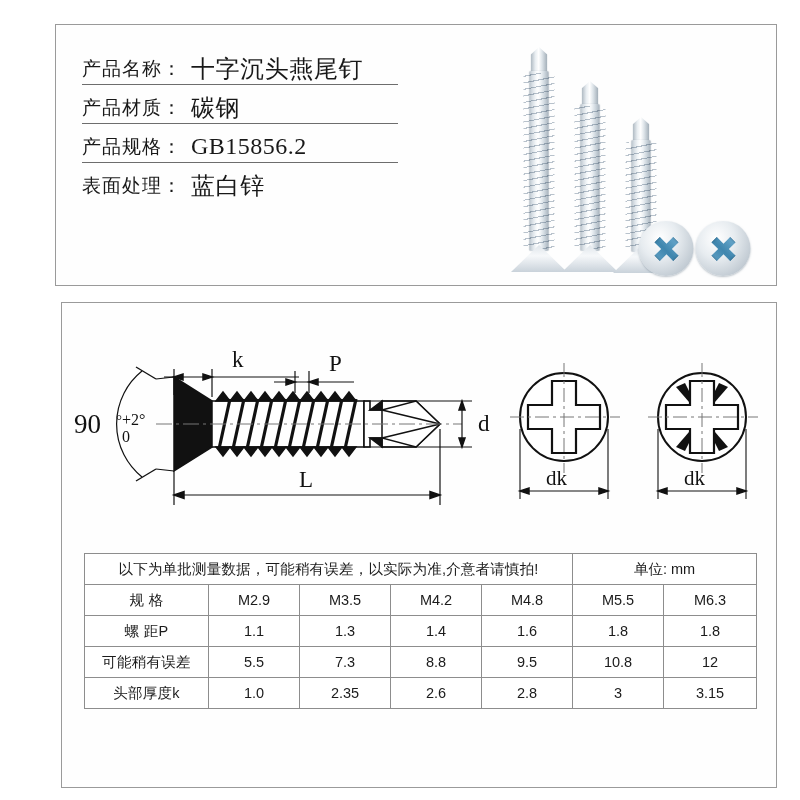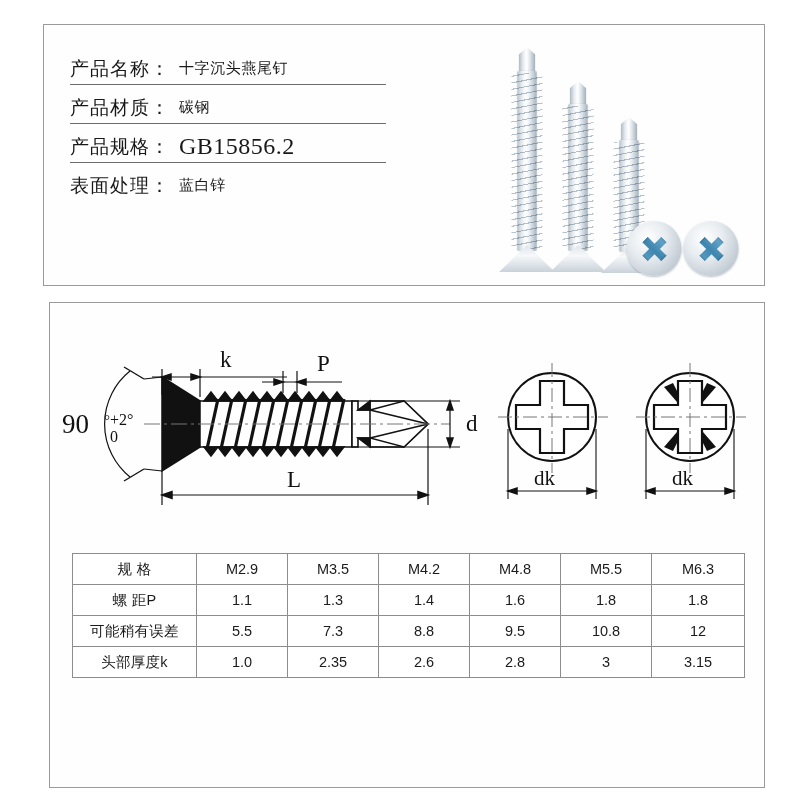--- a/index.html
+++ b/index.html
@@ -5,21 +5,21 @@
 <style>
   html,body{margin:0;padding:0;}
   body{
     width:800px;height:800px;
     background:#ffffff;
     font-family:"Liberation Sans","DejaVu Sans",sans-serif;
     color:#1a1a1a;
     overflow:hidden;
     position:relative;
   }
-  .page{position:absolute;left:4px;top:0;width:648px;height:800px;}
+  .page{position:absolute;left:16px;top:0;width:648px;height:800px;}
 
   
   .panel{
     position:absolute;
     background:#fefefe;
     border:1.5px solid #9a9a9a;
     box-sizing:border-box;
   }
   #panel-top{left:39px;top:24px;width:722px;height:262px;}
   #panel-bottom{left:45px;top:302px;width:716px;height:486px;}
@@ -39,21 +39,21 @@
     left:0;right:-6px;bottom:3px;
     height:1.4px;
     background:#6d6d6d;
   }
   .info-label{
     font-size:19px;
     letter-spacing:1.0px;
     color:#181818;
   }
   .info-value{
-    font-size:15px;
+    font-size:24px;
     margin-left:9px;
     letter-spacing:0.6px;
     color:#181818;
   }
   .info-value.latin{font-family:"Liberation Serif","DejaVu Serif",serif;letter-spacing:0.5px;font-size:24px;}
 
   
   #photo{
     position:absolute;left:430px;top:4px;width:290px;height:255px;
   }
@@ -343,20 +343,24 @@
         <colgroup>
           <col style="width:124px">
             <col style="width:91px">
             <col style="width:91px">
           <col style="width:91px">
             <col style="width:91px">
             <col style="width:91px">
             <col style="width:93px">
         </colgroup>
         <tbody>
+          <tr>
+            <td class="note" colspan="5">以下为单批测量数据，可能稍有误差，以实际为准,介意者请慎拍!</td>
+            <td class="unit" colspan="2">单位: mm</td>
+          </tr>
 
           <tr>
             <td class="rowlabel">规  格</td>
             <td>M2.9</td>
             <td>M3.5</td>
             <td>M4.2</td>
             <td>M4.8</td>
             <td>M5.5</td>
             <td>M6.3</td>
           </tr>

